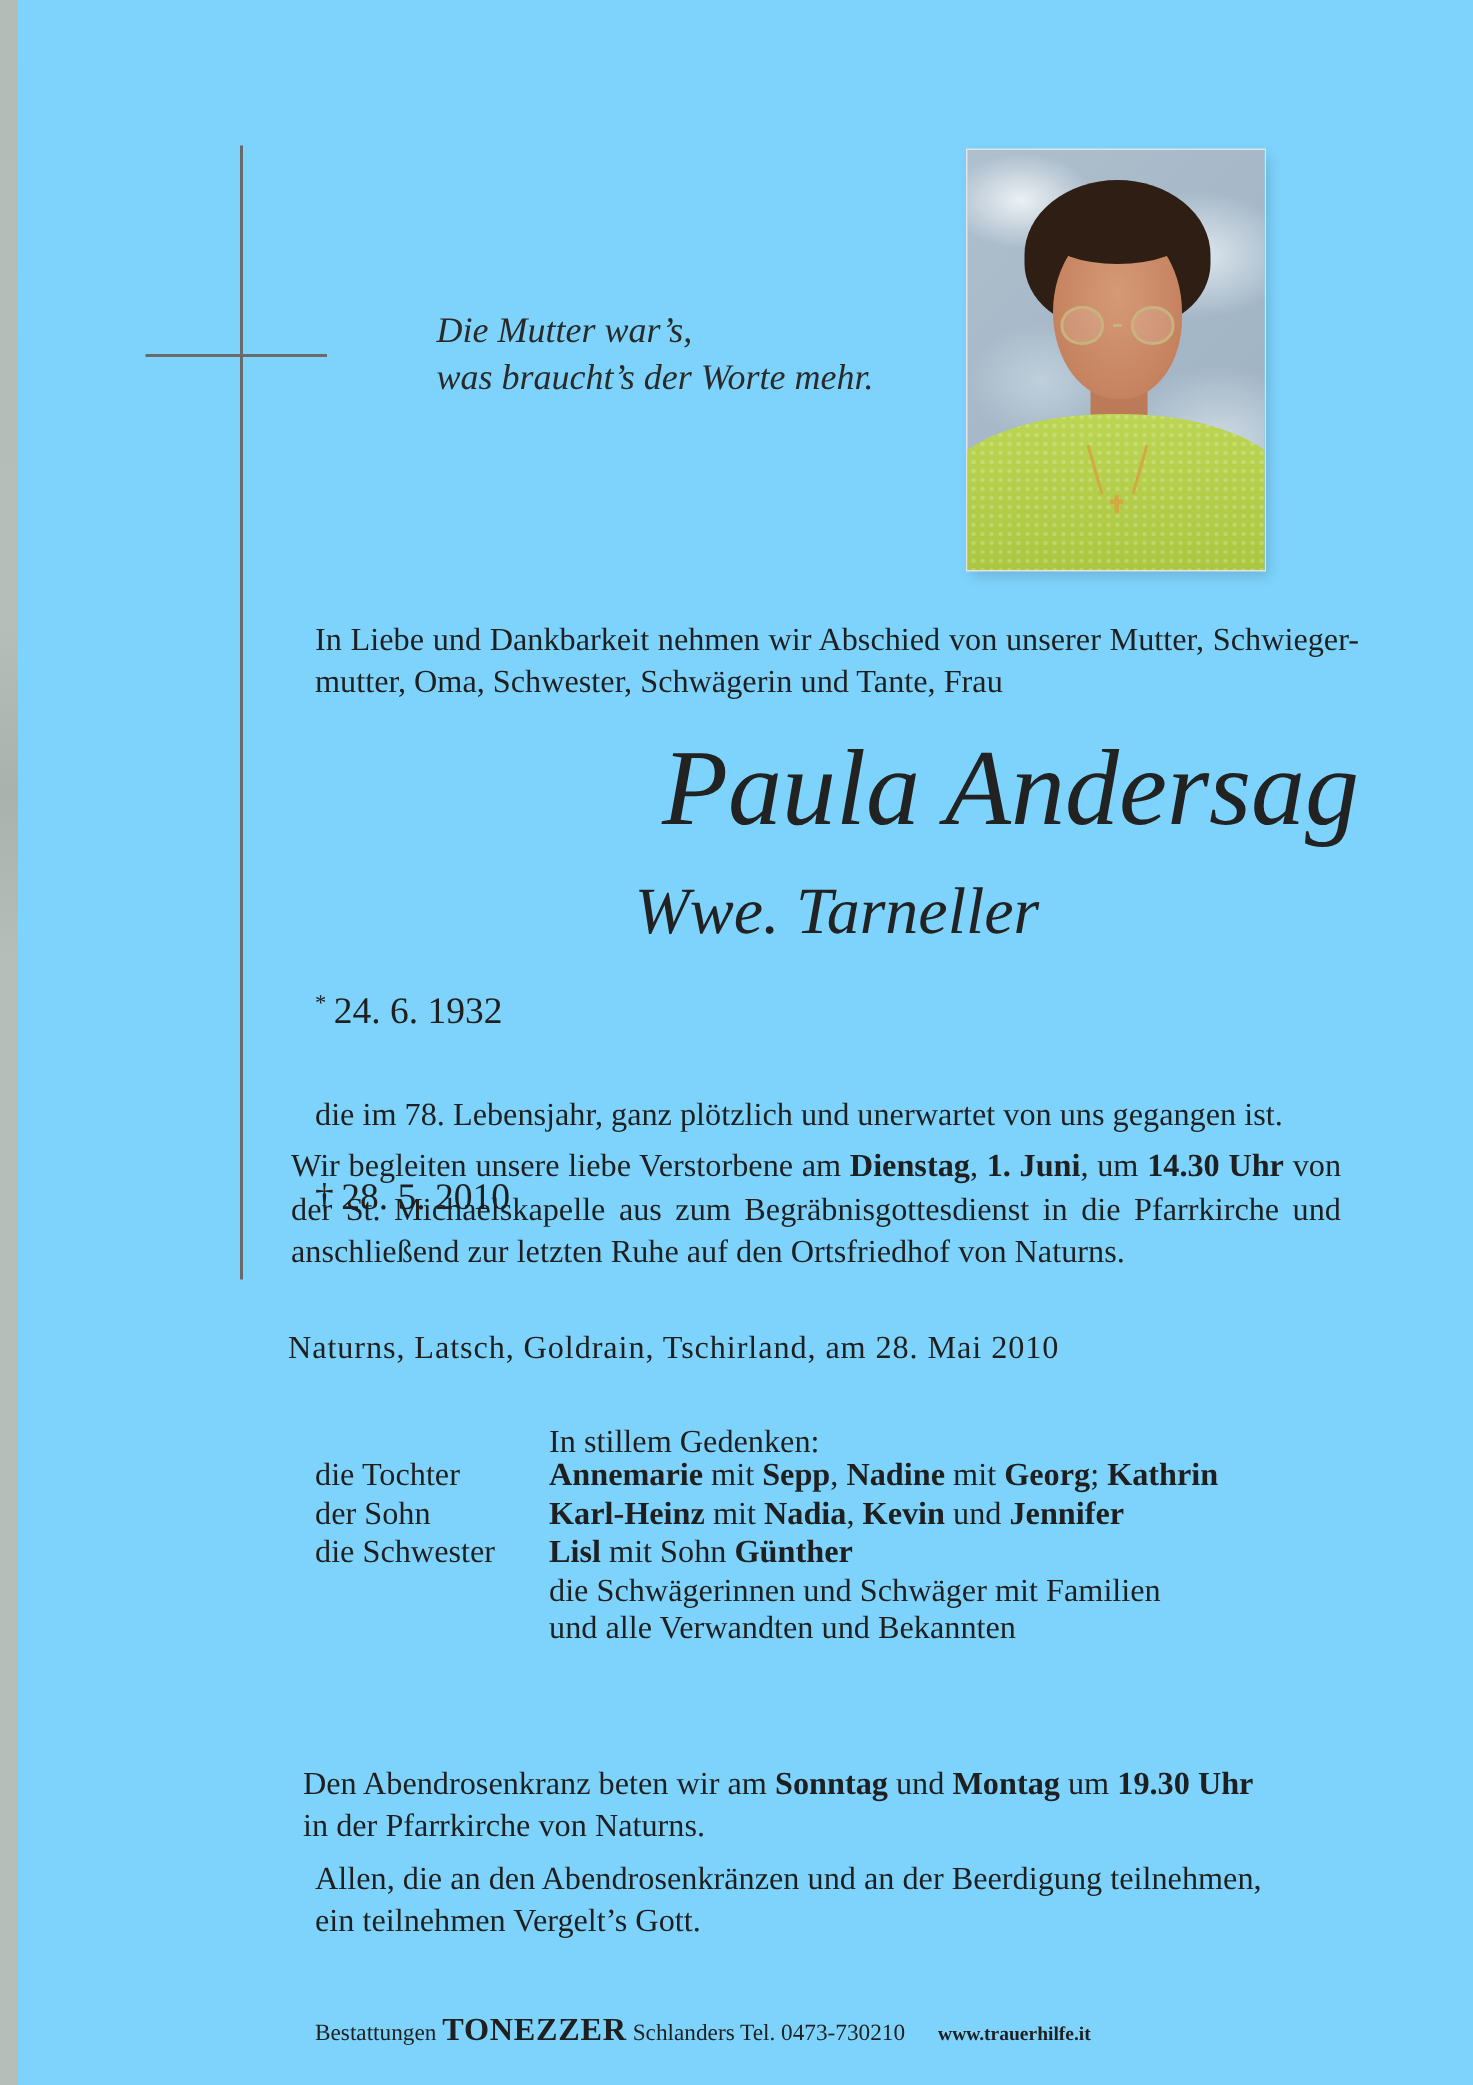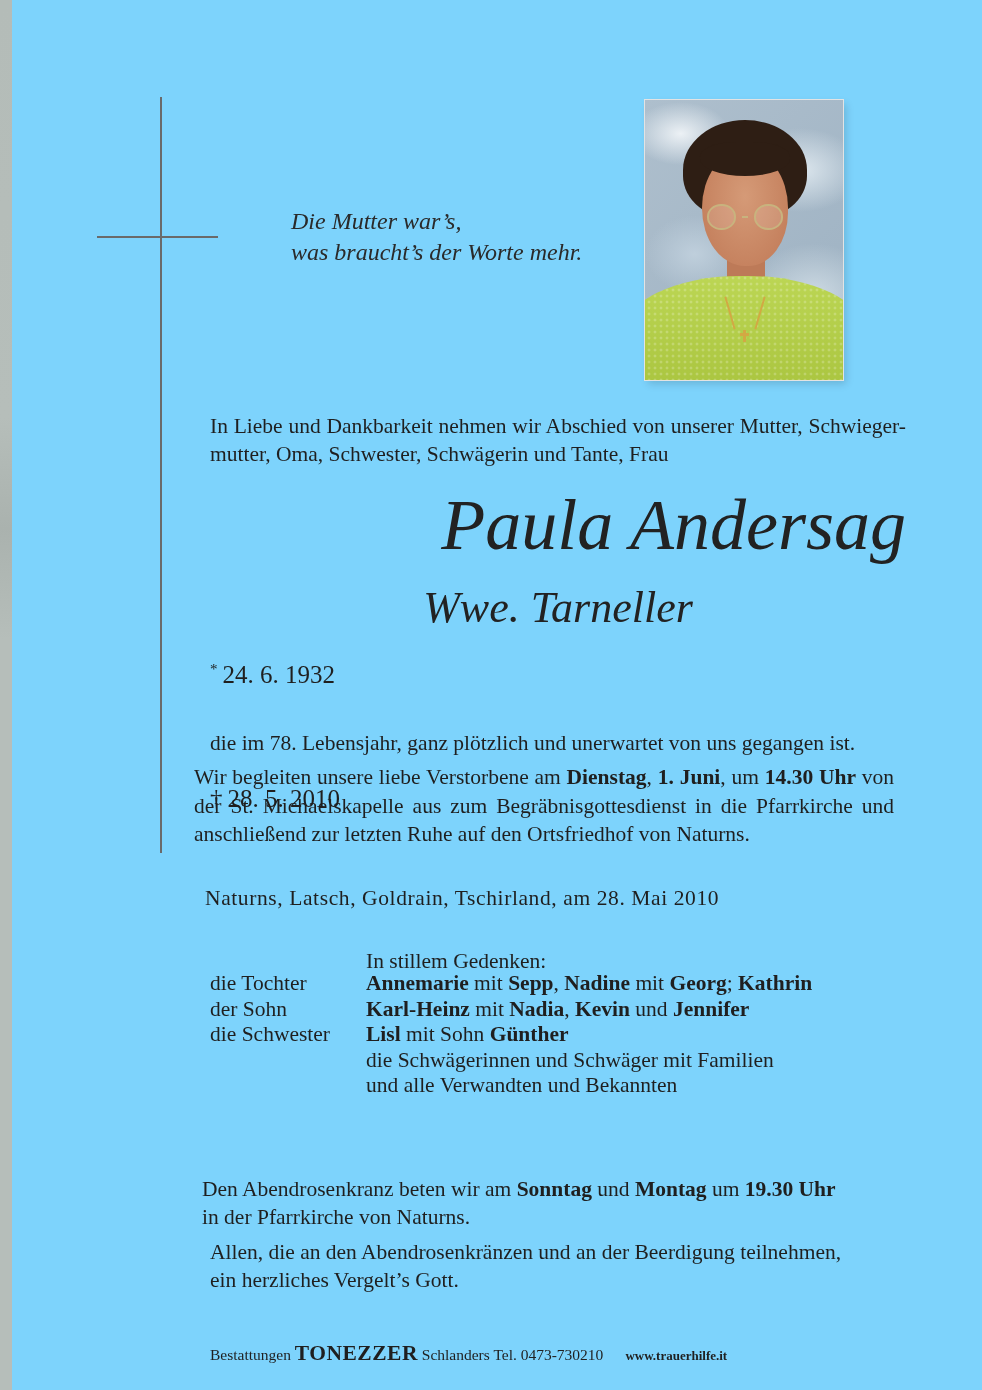--- a/index.html
+++ b/index.html
@@ -63,21 +63,21 @@
     position:absolute;left:210px;top:584px;width:696px;margin:0;
     text-align:center;font-style:italic;font-weight:normal;
     font-size:44px;line-height:1.1;color:#222;
   }
   .dates{position:absolute;left:210px;top:661px;width:696px;display:flex;justify-content:center;gap:96px;font-size:25px;flex-direction:column;}
   .sym-birth{font-size:15px;vertical-align:9px;margin-right:5px;}
   .sym-death{margin-right:5px;}
 
   .passing{position:absolute;left:210px;top:729px;width:700px;margin:0;}
   .funeral{position:absolute;left:194px;top:763px;width:700px;margin:0;text-align:justify;line-height:28.5px;}
-  .places{position:absolute;left:205px;top:884px;width:700px;margin:0;letter-spacing:0.6px;}
+  .places{position:absolute;left:192px;top:884px;width:700px;margin:0;letter-spacing:0.6px;}
   .memorial-heading{position:absolute;left:366px;top:947px;margin:0;}
 
   .family{position:absolute;left:210px;top:971px;width:720px;font-size:21.5px;line-height:25.5px;}
   .family-row{display:flex;}
   .family-label{width:156px;flex-shrink:0;}
   .family-value{flex:1;}
 
   .rosary{position:absolute;left:202px;top:1175px;width:700px;margin:0;}
   .thanks{position:absolute;left:210px;top:1238px;width:700px;margin:0;}
 
@@ -161,20 +161,20 @@
     </div>
   </div>
 
   <p class="rosary body-text">
     <span><span>Den Abendrosenkranz beten wir am </span><strong>Sonntag</strong><span> und </span><strong>Montag</strong><span> um </span><strong>19.30 Uhr</strong></span><br>
     <span>in der Pfarrkirche von Naturns.</span>
   </p>
 
   <p class="thanks body-text">
     <span>Allen, die an den Abendrosenkränzen und an der Beerdigung teilnehmen,</span><br>
-    <span>ein herzliches Vergelt’s Gott.</span>
+    <span>ein teilnehmen Vergelt’s Gott.</span>
   </p>
 
   <div class="footer">
     <span>Bestattungen </span><span class="brand">TONEZZER</span><span> Schlanders Tel. 0473-730210</span><span class="site">www.trauerhilfe.it</span>
   </div>
 
 </div>
 
 </body></html>

